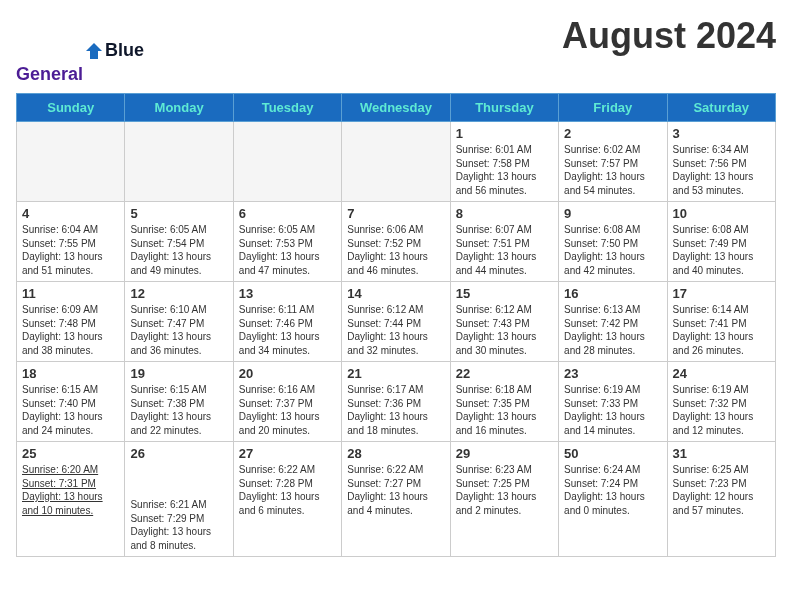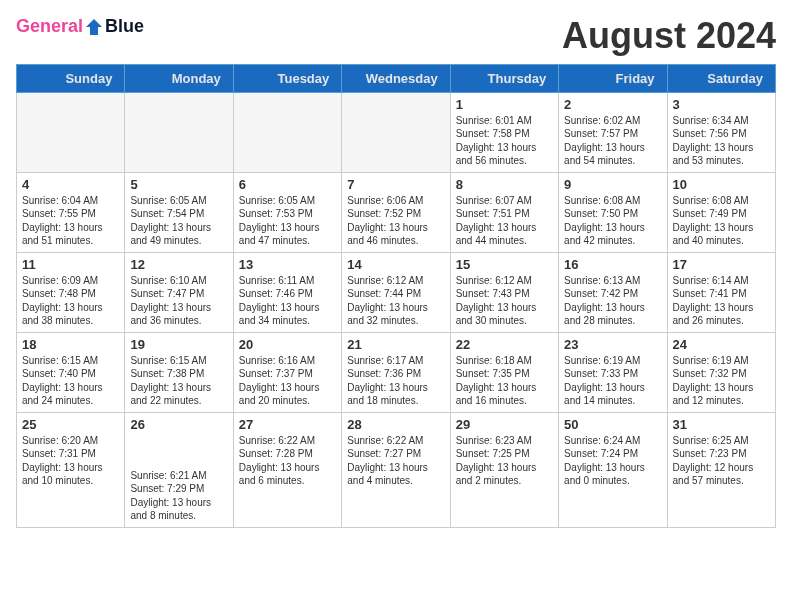--- a/index.html
+++ b/index.html
@@ -21,21 +21,21 @@
       flex-direction: column;
       align-items: flex-start;
     }
     .logo-text {
       display: flex;
       align-items: center;
       font-size: 18px;
       font-weight: bold;
       color: #333;
     }
-    .logo-general { color: #ec4899; }
+    .logo-general { color: #4c1d95; margin-top: 48px; }
     .logo-blue { color: #0f172a; }
     .logo-icon {
       width: 20px;
       height: 20px;
       margin: 0 1px;
     }
     .title-block {
     }
     .month-title {
       font-size: 36px;
@@ -48,24 +48,24 @@
       color: #333;
       font-weight: normal;
     }
     .calendar-table {
       width: 100%;
       border-collapse: collapse;
       table-layout: fixed;
     }
     .calendar-table th {
       background-color: #1a6bbf;
-      color: #e5e5e5;
+      color: #5eead4;
       padding: 6px 12px;
       font-size: 13px;
-      text-align: right;
+      text-align: center;
       border: 1px solid #5a9fd4;
     }
     .calendar-table td {
       border: 1px solid #ccc;
       vertical-align: top;
       padding: 4px 5px;
       font-size: 10.5px;
       color: #333;
       height: 80px;
       background: #fff;
@@ -292,21 +292,21 @@
           <div class="day-number">24</div>
           <div class="cell-text" style="white-space: pre-line;">Sunrise: 6:19 AM
 Sunset: 7:32 PM
 Daylight: 13 hours
 and 12 minutes.</div>
         </td>
       </tr>
       <tr>
         <td>
           <div class="day-number">25</div>
-          <div class="cell-text" style="white-space: pre-line;">Sunrise: 6:20 AM
+          <div class="cell-text" style="white-space: pre-line; text-decoration: underline;">Sunrise: 6:20 AM
 Sunset: 7:31 PM
 Daylight: 13 hours
 and 10 minutes.</div>
         </td>
         <td>
           <div class="day-number">26</div>
           <div class="cell-text" style="white-space: pre-line; margin-top: 37px;">Sunrise: 6:21 AM
 Sunset: 7:29 PM
 Daylight: 13 hours
 and 8 minutes.</div>

